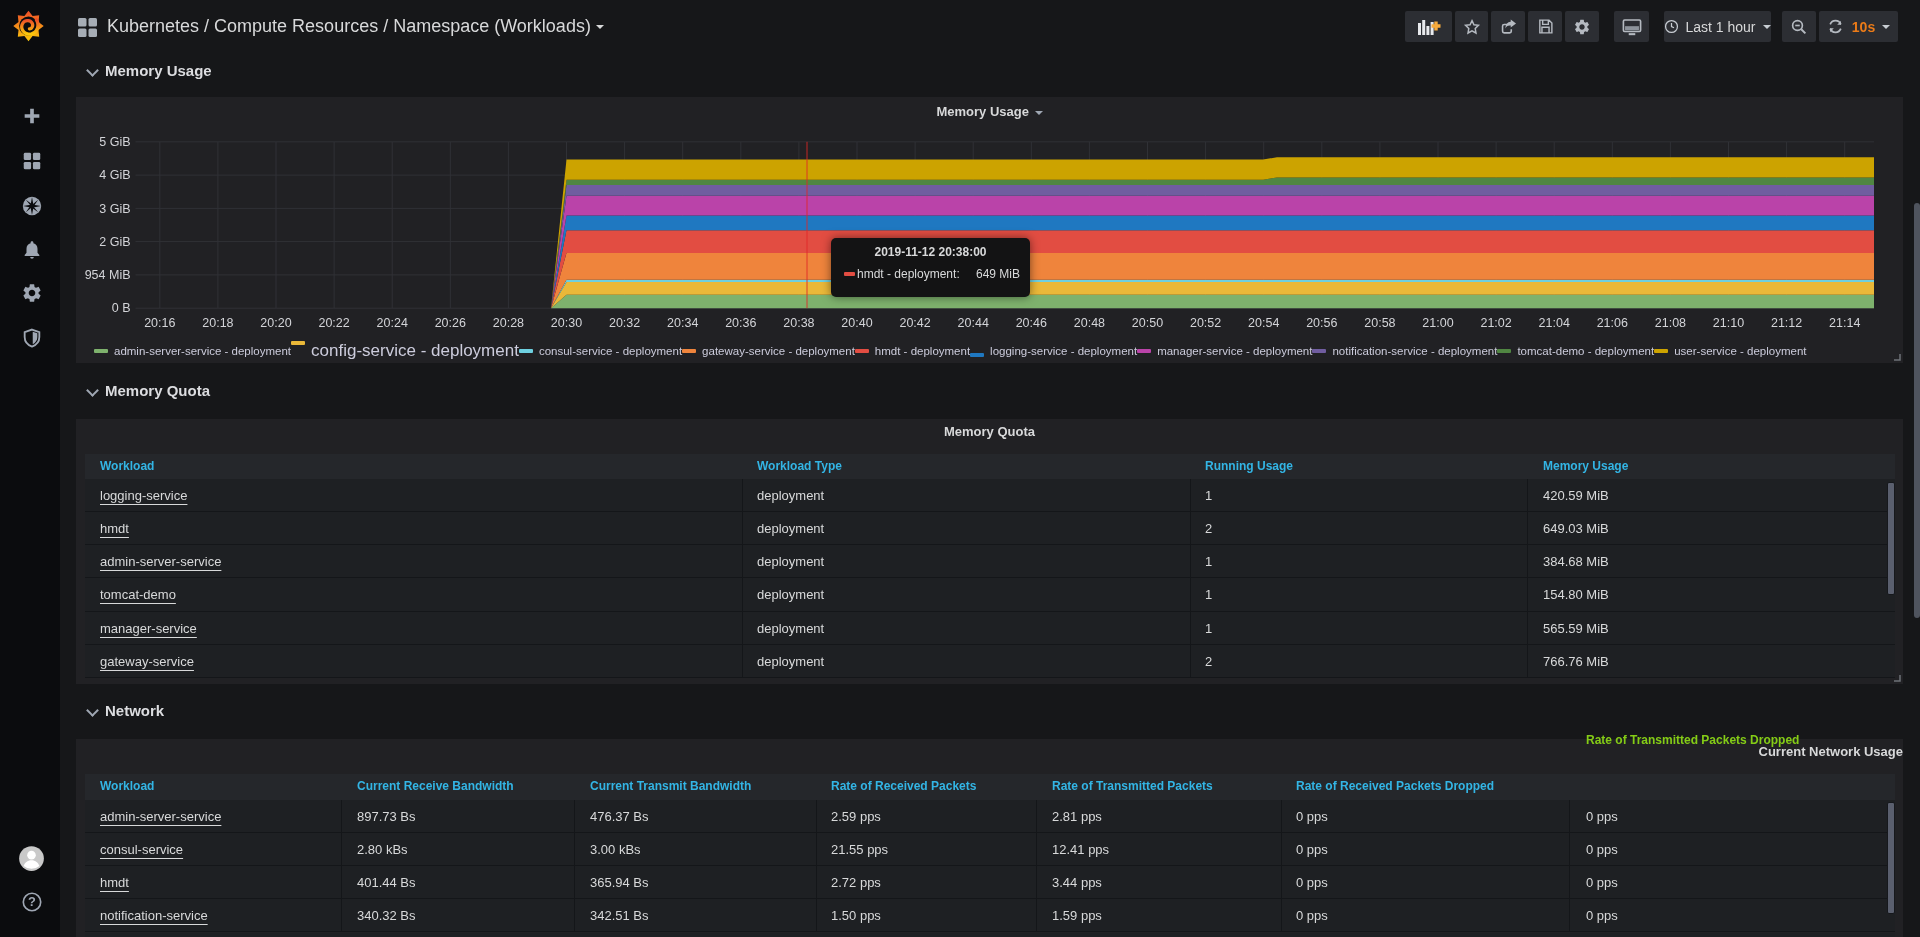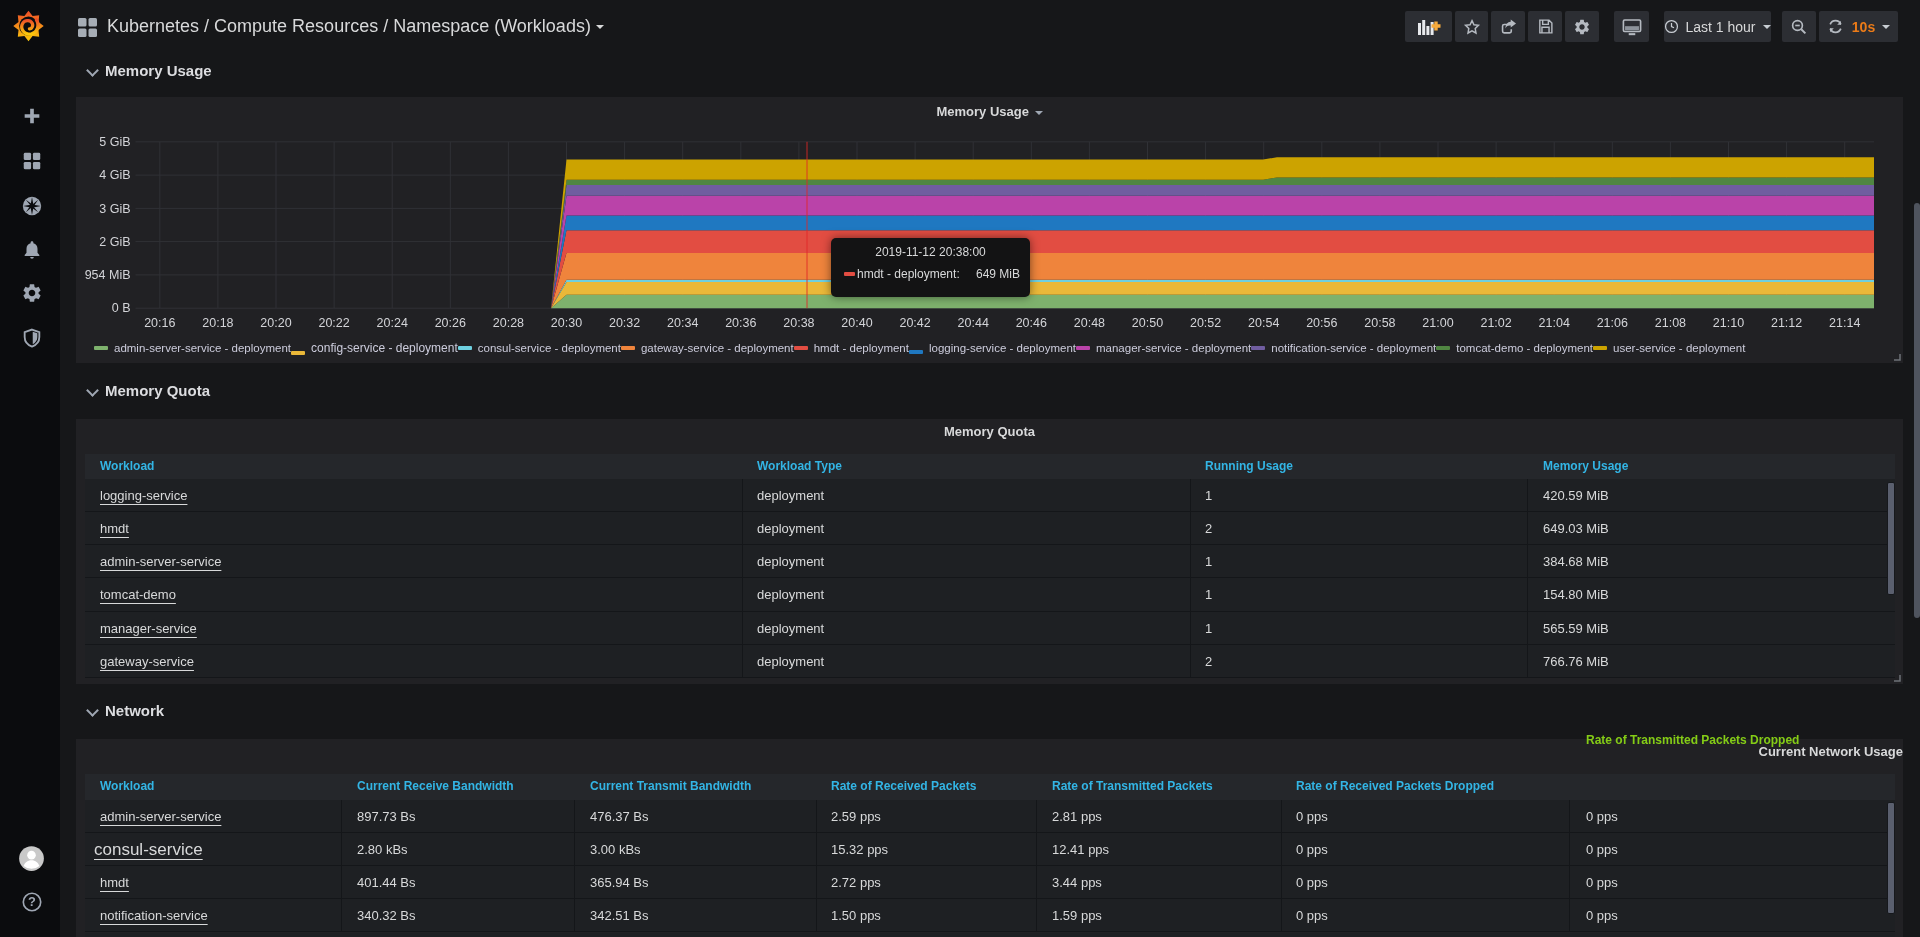--- a/index.html
+++ b/index.html
@@ -216,33 +216,33 @@
 <text x="1554.2" y="326.5" text-anchor="middle" font-size="12.5" fill="#d3d4d8">21:04</text>
 <text x="1612.3" y="326.5" text-anchor="middle" font-size="12.5" fill="#d3d4d8">21:06</text>
 <text x="1670.4" y="326.5" text-anchor="middle" font-size="12.5" fill="#d3d4d8">21:08</text>
 <text x="1728.5" y="326.5" text-anchor="middle" font-size="12.5" fill="#d3d4d8">21:10</text>
 <text x="1786.6" y="326.5" text-anchor="middle" font-size="12.5" fill="#d3d4d8">21:12</text>
 <text x="1844.7" y="326.5" text-anchor="middle" font-size="12.5" fill="#d3d4d8">21:14</text>
 <line x1="807" y1="141.8" x2="807" y2="308.2" stroke="#e02626" stroke-width="1" opacity="0.85"></line>
 </svg>
 <div style="position:absolute;left:94px;top:341px;display:flex;gap:0;align-items:center">
 <span style="display:inline-flex;align-items:center;gap:6px;font-size:11.5px;color:#ccccdc;white-space:nowrap"><i style="width:14px;height:4px;border-radius:1px;background:#7eb26d;display:inline-block"></i>admin-server-service - deployment</span>
-<span style="display:inline-flex;align-items:flex-end;gap:6px;font-size:12px;color:#ccccdc;white-space:nowrap"><i style="width:14px;height:4px;border-radius:1px;background:#eab839;display:inline-block"></i>config-service - deployment</span>
+<span style="display:inline-flex;align-items:flex-start;gap:6px;font-size:17px;color:#ccccdc;white-space:nowrap"><i style="width:14px;height:4px;border-radius:1px;background:#eab839;display:inline-block"></i>config-service - deployment</span>
 <span style="display:inline-flex;align-items:center;gap:6px;font-size:11.5px;color:#ccccdc;white-space:nowrap"><i style="width:14px;height:4px;border-radius:1px;background:#6ed0e0;display:inline-block"></i>consul-service - deployment</span>
 <span style="display:inline-flex;align-items:center;gap:6px;font-size:11.5px;color:#ccccdc;white-space:nowrap"><i style="width:14px;height:4px;border-radius:1px;background:#ef843c;display:inline-block"></i>gateway-service - deployment</span>
 <span style="display:inline-flex;align-items:center;gap:6px;font-size:11.5px;color:#ccccdc;white-space:nowrap"><i style="width:14px;height:4px;border-radius:1px;background:#e24d42;display:inline-block"></i>hmdt - deployment</span>
 <span style="display:inline-flex;align-items:flex-end;gap:6px;font-size:11.5px;color:#ccccdc;white-space:nowrap"><i style="width:14px;height:4px;border-radius:1px;background:#1f78c1;display:inline-block"></i>logging-service - deployment</span>
 <span style="display:inline-flex;align-items:center;gap:6px;font-size:11.5px;color:#ccccdc;white-space:nowrap"><i style="width:14px;height:4px;border-radius:1px;background:#ba43a9;display:inline-block"></i>manager-service - deployment</span>
 <span style="display:inline-flex;align-items:center;gap:6px;font-size:11.5px;color:#ccccdc;white-space:nowrap"><i style="width:14px;height:4px;border-radius:1px;background:#705da0;display:inline-block"></i>notification-service - deployment</span>
 <span style="display:inline-flex;align-items:center;gap:6px;font-size:11.5px;color:#ccccdc;white-space:nowrap"><i style="width:14px;height:4px;border-radius:1px;background:#508642;display:inline-block"></i>tomcat-demo - deployment</span>
 <span style="display:inline-flex;align-items:center;gap:6px;font-size:11.5px;color:#ccccdc;white-space:nowrap"><i style="width:14px;height:4px;border-radius:1px;background:#cca300;display:inline-block"></i>user-service - deployment</span>
 </div>
 
 <div style="position:absolute;left:831px;top:238px;width:199px;height:59px;background:#131314;border-radius:5px;box-shadow:0 0 10px rgba(0,0,0,0.5)"></div>
-<div style="position:absolute;left:831px;top:245px;width:199px;text-align:center;font-size:12px;font-weight:normal;color:#d8d9da">2019-11-12 20:38:00</div>
+<div style="position:absolute;left:831px;top:245px;width:199px;text-align:center;font-size:12px;font-weight:bold;color:#d8d9da">2019-11-12 20:38:00</div>
 <div style="position:absolute;left:844px;top:272px;width:11px;height:4px;background:#e24d42;border-radius:1px"></div>
 <div style="position:absolute;left:857px;top:267px;font-size:12px;color:#d8d9da">hmdt - deployment:</div>
 <div style="position:absolute;left:976px;top:267px;font-size:12px;font-weight:normal;color:#d8d9da">649 MiB</div>
 
 <div class="panel" style="left:76px;top:419px;width:1827px;height:265px"></div>
 <div style="position:absolute;left:76px;top:424px;width:1827px;text-align:center;font-size:13px;font-weight:bold;color:#d8d9da">Memory Quota</div>
 <div style="position:absolute;left:85px;top:453.6px;width:1810px;height:25.2px;background:#25272b"></div>
 <div style="position:absolute;left:100px;top:453.6px;height:25.2px;line-height:25.2px;font-size:12px;font-weight:bold;color:#33b5e5;white-space:nowrap">Workload</div>
 <div style="position:absolute;left:757px;top:453.6px;height:25.2px;line-height:25.2px;font-size:12px;font-weight:bold;color:#33b5e5;white-space:nowrap">Workload Type</div>
 <div style="position:absolute;left:1205px;top:453.6px;height:25.2px;line-height:25.2px;font-size:12px;font-weight:bold;color:#33b5e5;white-space:nowrap">Running Usage</div>
@@ -294,24 +294,24 @@
 <div style="position:absolute;left:1586px;top:728px;height:25.2px;line-height:25.2px;font-size:12px;font-weight:bold;color:#84cc16;white-space:nowrap">Rate of Transmitted Packets Dropped</div>
 <div style="position:absolute;left:85px;top:799.6px;width:1810px;height:33.2px;background:#1e2023;border-bottom:1px solid #141619"></div>
 <div style="position:absolute;left:100px;top:799.6px;height:33.2px;line-height:33.2px;font-size:13px;color:#d8d9da;text-decoration:underline;text-underline-offset:3.5px;text-decoration-thickness:1px;white-space:nowrap">admin-server-service</div>
 <div style="position:absolute;left:357px;top:799.6px;height:33.2px;line-height:33.2px;font-size:13px;color:#d8d9da;white-space:nowrap">897.73 Bs</div>
 <div style="position:absolute;left:590px;top:799.6px;height:33.2px;line-height:33.2px;font-size:13px;color:#d8d9da;white-space:nowrap">476.37 Bs</div>
 <div style="position:absolute;left:831px;top:799.6px;height:33.2px;line-height:33.2px;font-size:13px;color:#d8d9da;white-space:nowrap">2.59 pps</div>
 <div style="position:absolute;left:1052px;top:799.6px;height:33.2px;line-height:33.2px;font-size:13px;color:#d8d9da;white-space:nowrap">2.81 pps</div>
 <div style="position:absolute;left:1296px;top:799.6px;height:33.2px;line-height:33.2px;font-size:13px;color:#d8d9da;white-space:nowrap">0 pps</div>
 <div style="position:absolute;left:1586px;top:799.6px;height:33.2px;line-height:33.2px;font-size:13px;color:#d8d9da;white-space:nowrap">0 pps</div>
 <div style="position:absolute;left:85px;top:832.8px;width:1810px;height:33.2px;background:#1e2023;border-bottom:1px solid #141619"></div>
-<div style="position:absolute;left:94px;top:832.8px;height:33.2px;line-height:33.2px;font-size:17px;color:#d8d9da;text-decoration:underline;text-underline-offset:3.5px;text-decoration-thickness:1px;white-space:nowrap">consul-service</div>
+<div style="position:absolute;left:100px;top:832.8px;height:33.2px;line-height:33.2px;font-size:13px;color:#d8d9da;text-decoration:underline;text-underline-offset:3.5px;text-decoration-thickness:1px;white-space:nowrap">consul-service</div>
 <div style="position:absolute;left:357px;top:832.8px;height:33.2px;line-height:33.2px;font-size:13px;color:#d8d9da;white-space:nowrap">2.80 kBs</div>
 <div style="position:absolute;left:590px;top:832.8px;height:33.2px;line-height:33.2px;font-size:13px;color:#d8d9da;white-space:nowrap">3.00 kBs</div>
-<div style="position:absolute;left:831px;top:832.8px;height:33.2px;line-height:33.2px;font-size:13px;color:#d8d9da;white-space:nowrap">15.32 pps</div>
+<div style="position:absolute;left:831px;top:832.8px;height:33.2px;line-height:33.2px;font-size:13px;color:#d8d9da;white-space:nowrap">21.55 pps</div>
 <div style="position:absolute;left:1052px;top:832.8px;height:33.2px;line-height:33.2px;font-size:13px;color:#d8d9da;white-space:nowrap">12.41 pps</div>
 <div style="position:absolute;left:1296px;top:832.8px;height:33.2px;line-height:33.2px;font-size:13px;color:#d8d9da;white-space:nowrap">0 pps</div>
 <div style="position:absolute;left:1586px;top:832.8px;height:33.2px;line-height:33.2px;font-size:13px;color:#d8d9da;white-space:nowrap">0 pps</div>
 <div style="position:absolute;left:85px;top:866.0px;width:1810px;height:33.2px;background:#1e2023;border-bottom:1px solid #141619"></div>
 <div style="position:absolute;left:100px;top:866.0px;height:33.2px;line-height:33.2px;font-size:13px;color:#d8d9da;text-decoration:underline;text-underline-offset:3.5px;text-decoration-thickness:1px;white-space:nowrap">hmdt</div>
 <div style="position:absolute;left:357px;top:866.0px;height:33.2px;line-height:33.2px;font-size:13px;color:#d8d9da;white-space:nowrap">401.44 Bs</div>
 <div style="position:absolute;left:590px;top:866.0px;height:33.2px;line-height:33.2px;font-size:13px;color:#d8d9da;white-space:nowrap">365.94 Bs</div>
 <div style="position:absolute;left:831px;top:866.0px;height:33.2px;line-height:33.2px;font-size:13px;color:#d8d9da;white-space:nowrap">2.72 pps</div>
 <div style="position:absolute;left:1052px;top:866.0px;height:33.2px;line-height:33.2px;font-size:13px;color:#d8d9da;white-space:nowrap">3.44 pps</div>
 <div style="position:absolute;left:1296px;top:866.0px;height:33.2px;line-height:33.2px;font-size:13px;color:#d8d9da;white-space:nowrap">0 pps</div>

